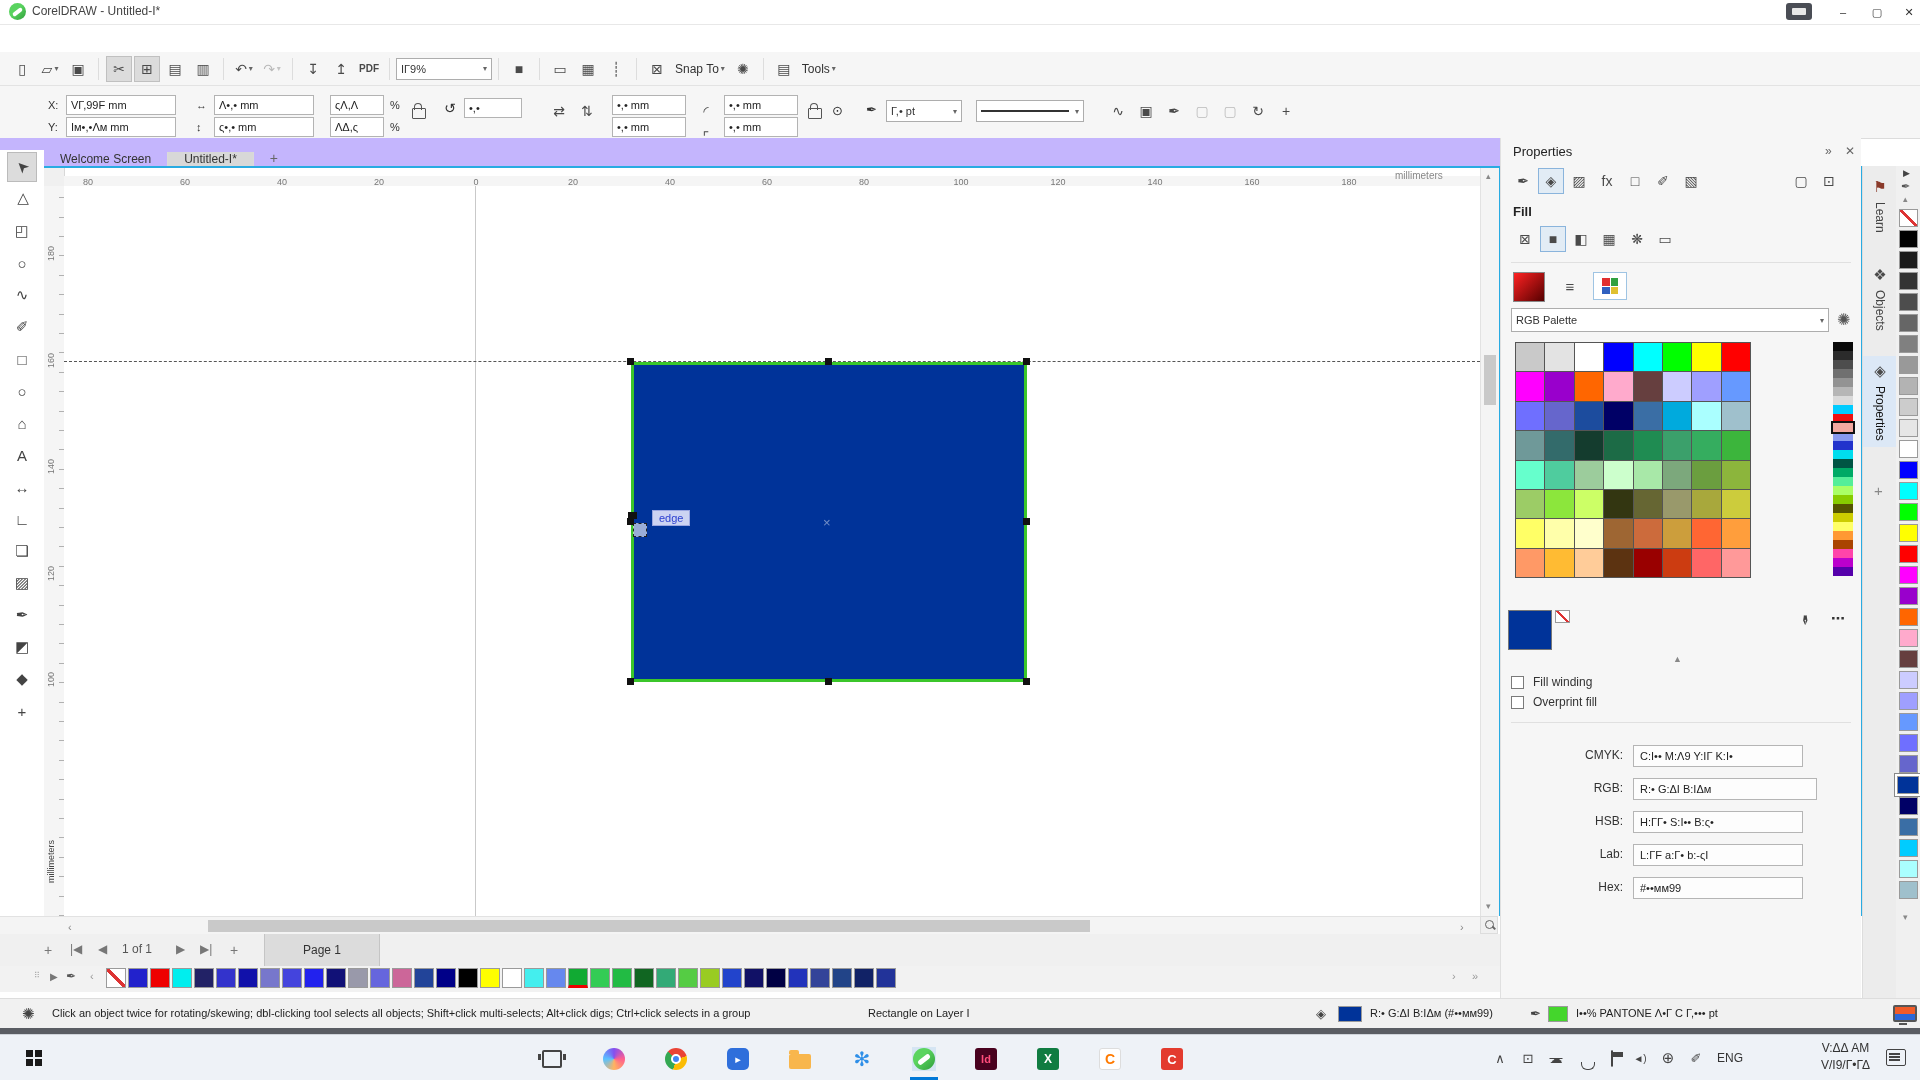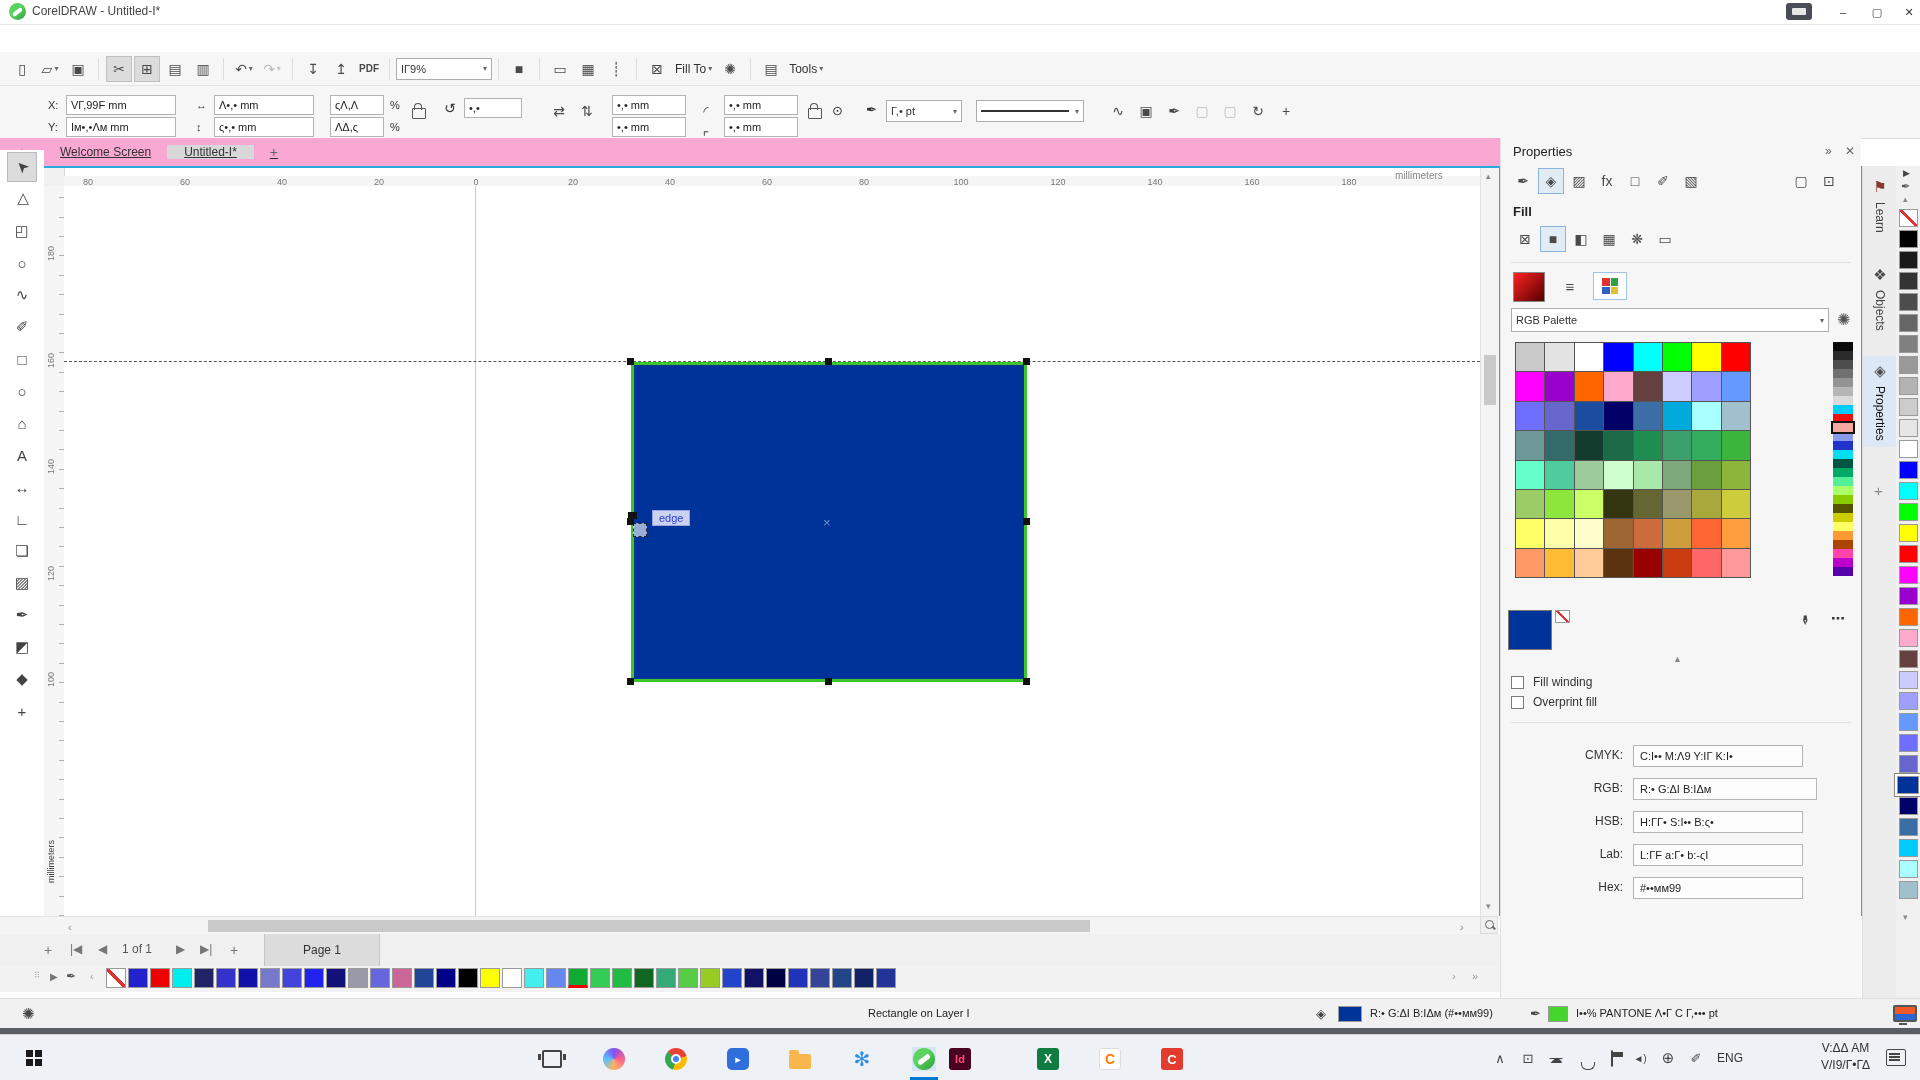--- a/index.html
+++ b/index.html
@@ -30,21 +30,21 @@
   .label-btn{font-size:12px;color:#333;display:flex;align-items:center;padding:0 4px;height:26px;}
   
   .propbar{position:absolute;left:0;top:86px;width:1920px;height:52px;background:#f6f6f6;border-bottom:1px solid #dcdcdc;}
   .pfield{position:absolute;height:20px;background:#fff;border:1px solid #b3b3b3;font-size:11px;color:#222;padding:0 4px;line-height:19px;box-sizing:border-box;overflow:hidden;white-space:nowrap;}
   .plabel{position:absolute;font-size:11px;color:#333;}
   .pbtn-row{position:absolute;display:flex;}
   .posgrid{position:absolute;left:16px;top:100px;width:20px;height:20px;background-image:radial-gradient(#555 1.6px,transparent 1.8px);background-size:7px 7px;}
   .padlock{position:absolute;width:12px;height:9px;border:1.5px solid #555;border-radius:1px;}
   .padlock::before{content:"";position:absolute;left:1px;top:-6px;width:6px;height:6px;border:1.5px solid #555;border-bottom:none;border-radius:4px 4px 0 0;}
   
-  .tabbar{position:absolute;left:0;top:138px;width:1500px;height:28px;background:#f9a8d4;display:flex;align-items:center;text-decoration:underline;}
+  .tabbar{position:absolute;left:0;top:138px;width:1500px;height:28px;background:#c4b5fd;display:flex;align-items:flex-end;}
   .doc-tab{display:flex;align-items:center;padding:0 16px;font-size:12px;color:#333;border-right:1px solid #dadada;}
   .doc-tab.active{background:#d8d8d8;}
   .accent-top{position:absolute;left:0;top:166px;width:1500px;height:2px;background:#29abe2;}
   .accent-right{position:absolute;left:1498px;top:166px;width:2px;height:750px;background:#29abe2;}
   .accent-dock{position:absolute;left:1860px;top:166px;width:2px;height:750px;background:#29abe2;}
   
   .toolbox{position:absolute;left:0;top:150px;width:44px;height:700px;background:#fff;}
   .tool{width:30px;height:30px;margin:2px auto;display:flex;align-items:center;justify-content:center;font-size:15px;color:#444;border:1px solid transparent;box-sizing:border-box;}
   .tool.active{background:#dcdcdc;border-color:#bbb;}
   .hruler{position:absolute;left:64px;top:176px;width:1416px;height:18px;background:#f5f5f5;border-bottom:1px solid #d8d8d8;
@@ -233,21 +233,21 @@
           <span class="g">┊</span>
         </div>
       </div>
     <div class="sep"></div>
     <div style="display:flex;">
         <div class="tbtn">
           <span class="g">⊠</span>
         </div>
       </div>
     <div class="label-btn">
-      <span>Fill To</span>
+      <span>Snap To</span>
       <span class="caret">▾</span>
     </div>
     <div style="display:flex;">
         <div class="tbtn">
           <span class="g">✺</span>
         </div>
       </div>
     <div class="sep"></div>
     <div style="display:flex;">
         <div class="tbtn">
@@ -485,20 +485,21 @@
     <span style="position:absolute;left:50px;top:5px;color:#777;font-size:10px;">▶</span>
     <span style="position:absolute;left:66px;top:3px;color:#555;font-size:12px;">✒</span>
     <span style="position:absolute;left:90px;top:4px;color:#999;font-size:11px;">‹</span>
     <div style="position:absolute;left:106px;top:2px;white-space:nowrap;"><div class="sw none"></div><div class="sw" style="background: rgb(34, 34, 204);"></div><div class="sw" style="background: rgb(238, 0, 0);"></div><div class="sw" style="background: rgb(0, 238, 238);"></div><div class="sw" style="background: rgb(34, 34, 102);"></div><div class="sw" style="background: rgb(51, 51, 204);"></div><div class="sw" style="background: rgb(17, 17, 170);"></div><div class="sw" style="background: rgb(119, 119, 204);"></div><div class="sw" style="background: rgb(68, 68, 221);"></div><div class="sw" style="background: rgb(34, 34, 238);"></div><div class="sw" style="background: rgb(17, 17, 119);"></div><div class="sw" style="background: rgb(153, 153, 170);"></div><div class="sw" style="background: rgb(102, 102, 221);"></div><div class="sw" style="background: rgb(204, 102, 153);"></div><div class="sw" style="background: rgb(34, 68, 153);"></div><div class="sw" style="background: rgb(0, 0, 136);"></div><div class="sw" style="background: rgb(0, 0, 0);"></div><div class="sw" style="background: rgb(255, 255, 0);"></div><div class="sw" style="background: rgb(255, 255, 255);"></div><div class="sw" style="background: rgb(68, 238, 238);"></div><div class="sw" style="background: rgb(102, 136, 238);"></div><div class="sw mark" style="background: rgb(17, 170, 51);"></div><div class="sw" style="background: rgb(51, 204, 85);"></div><div class="sw" style="background: rgb(34, 187, 68);"></div><div class="sw" style="background: rgb(17, 102, 34);"></div><div class="sw" style="background: rgb(51, 170, 119);"></div><div class="sw" style="background: rgb(85, 204, 68);"></div><div class="sw" style="background: rgb(153, 204, 34);"></div><div class="sw" style="background: rgb(34, 68, 204);"></div><div class="sw" style="background: rgb(17, 17, 102);"></div><div class="sw" style="background: rgb(0, 0, 68);"></div><div class="sw" style="background: rgb(34, 51, 187);"></div><div class="sw" style="background: rgb(51, 68, 153);"></div><div class="sw" style="background: rgb(34, 68, 136);"></div><div class="sw" style="background: rgb(17, 34, 102);"></div><div class="sw" style="background: rgb(34, 51, 153);"></div></div>
     <span style="position:absolute;left:1452px;top:4px;color:#999;font-size:11px;">›</span>
     <span style="position:absolute;left:1472px;top:4px;color:#999;font-size:11px;">»</span>
   </div>
 
   <div class="statusbar">
     <span style="position:absolute;left:22px;top:6px;font-size:15px;color:#444;">✺</span>
+    <span style="position:absolute;left:52px;top:8px;">Click an object twice for rotating/skewing; dbl-clicking tool selects all objects; Shift+click multi-selects; Alt+click digs; Ctrl+click selects in a group</span>
     <span style="position:absolute;left:868px;top:8px;">Rectangle on Layer I</span>
     <span style="position:absolute;left:1316px;top:7px;font-size:13px;color:#444;">◈</span>
     <div class="sw" style="position: absolute; left: 1338px; top: 7px; width: 24px; height: 16px; background: rgb(0, 51, 153);" id="status-fill-swatch"></div>
     <span style="position:absolute;left:1370px;top:8px;">R:• G:ΔI B:IΔм (#••мм99)</span>
     <span style="position:absolute;left:1530px;top:7px;font-size:13px;color:#444;">✒</span>
     <div class="sw" style="position: absolute; left: 1548px; top: 7px; width: 20px; height: 16px; background: rgb(68, 214, 44);" id="status-outline-swatch"></div>
     <span style="position:absolute;left:1576px;top:8px;">I••% PANTONE Λ•Γ C  Γ,••• pt</span>
     <div class="monitor"></div>
   </div>
   <div class="darkstrip"></div>
@@ -783,21 +784,21 @@
     <div class="app" style="left:788px;">
         <div class="folder"></div>
       </div>
     <div class="app" style="left:850px;">
         <span style="color:#2e8fe8;font-size:20px;">✻</span>
       </div>
     <div class="app" style="left:912px;background:rgba(0,120,215,.10);">
         <div class="corelball"></div>
       </div>
     <div class="active-underline" style="left:910px;"></div>
-    <div class="app" style="left:948px;">
+    <div class="app" style="left:974px;">
         <div class="id-app">Id</div>
       </div>
     <div class="app" style="left:1036px;">
         <div class="xl-app">X</div>
       </div>
     <div class="app" style="left:1098px;">
         <div class="capp">C</div>
       </div>
     <div class="app" style="left:1160px;">
         <div class="rapp">C</div>

